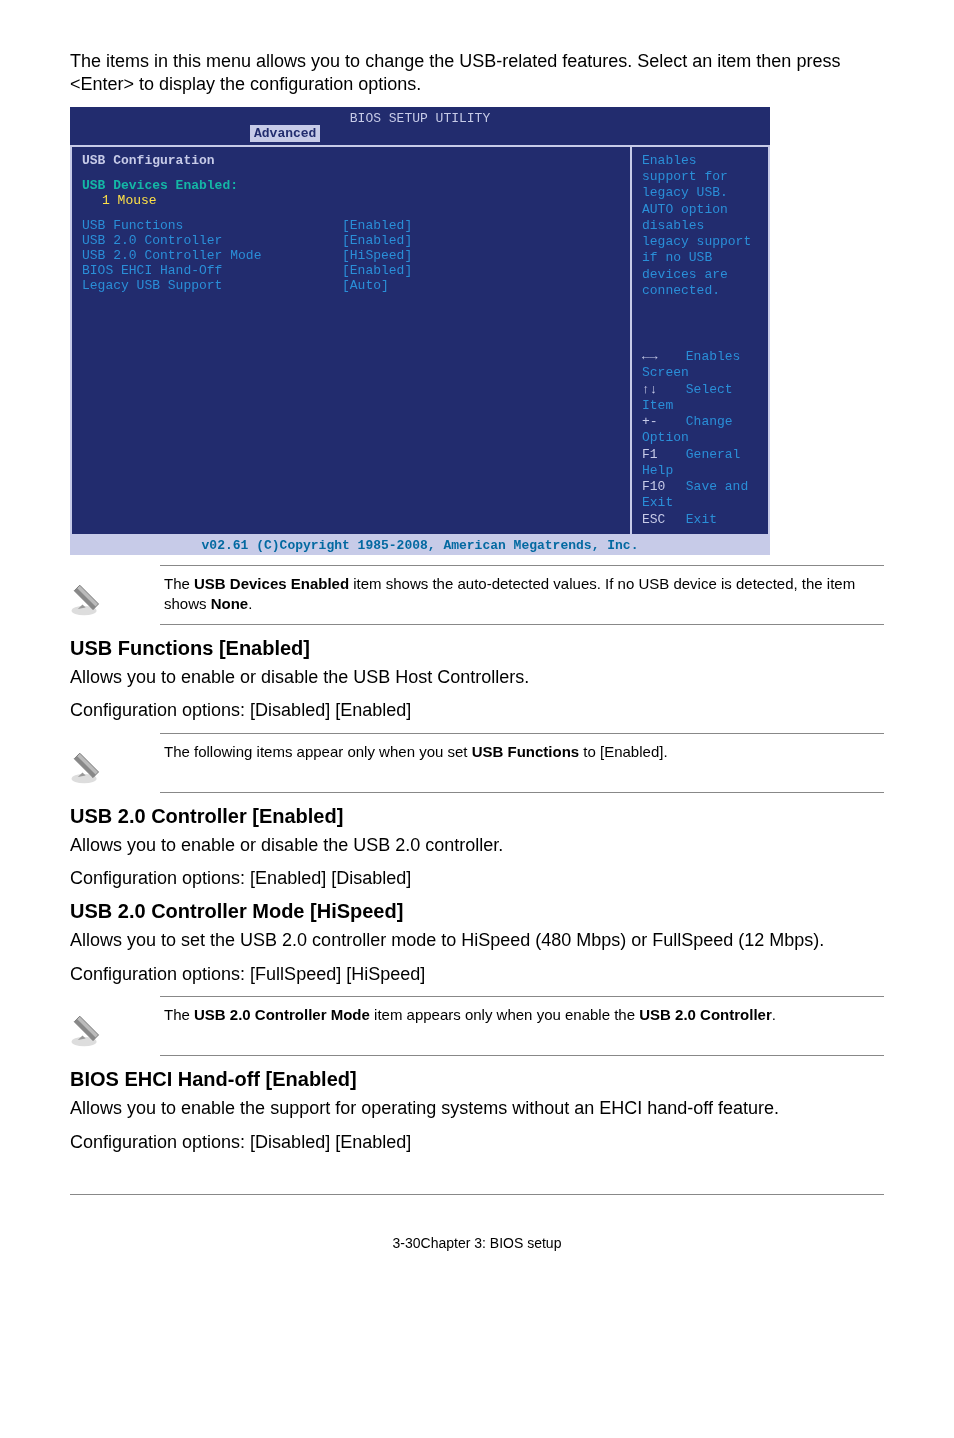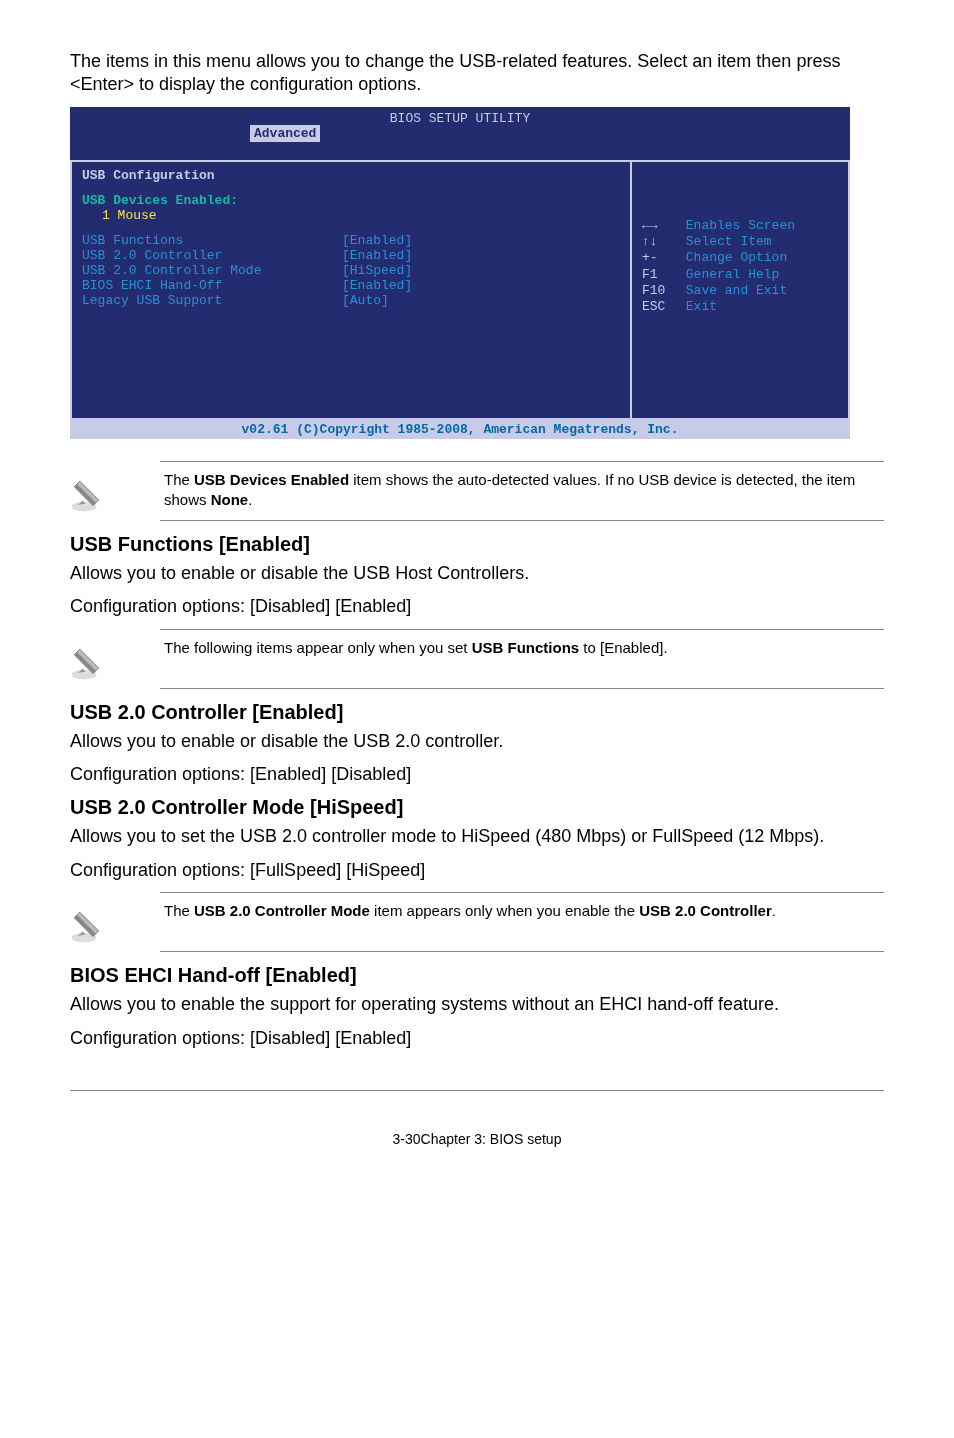--- a/index.html
+++ b/index.html
@@ -29,33 +29,33 @@
     line-height: 1.3;
   }
   h3.sub {
     font-size: 20px;
     font-weight: bold;
     margin: 8px 0 6px 0;
   }
 
   
   .bios {
-    width: 780px;
+    width: 700px;
     background: #222c6e;
     font-family: "Courier New", monospace;
     font-size: 13px;
-    margin: 8px 0 22px 0;
+    margin: 8px 0 10px 0;
   }
   .bios-titlebar {
     text-align: center;
     color: #c7cbe8;
     padding: 4px 0 0 0;
   }
   .bios-tabs {
-    padding: 0 0 19px 180px;
+    padding: 0 0 4px 180px;
   }
   .bios-tabs span {
     background: #c7cbe8;
     color: #222c6e;
     padding: 1px 4px;
     font-weight: bold;
   }
   .bios-body {
     display: flex;
   }
@@ -159,20 +159,21 @@
               <span class="label">BIOS EHCI Hand-Off</span>
               <span class="val">[Enabled]</span>
             </div>
             <div class="bios-setting-row">
               <span class="label">Legacy USB Support</span>
               <span class="val">[Auto]</span>
             </div>
           </div>
       </div>
       <div class="bios-right">
+        <div class="bios-help-text">Enables support for legacy USB. AUTO option disables legacy support if no USB devices are connected.</div>
         <div class="bios-nav" id="bios-nav">
             <div><span class="key">←→</span><span class="lbl"> Enables Screen</span></div>
             <div><span class="key">↑↓</span><span class="lbl"> Select Item</span></div>
             <div><span class="key">+-</span><span class="lbl"> Change Option</span></div>
             <div><span class="key">F1</span><span class="lbl"> General Help</span></div>
             <div><span class="key">F10</span><span class="lbl"> Save and Exit</span></div>
             <div><span class="key">ESC</span><span class="lbl"> Exit</span></div>
           </div>
       </div>
     </div>

